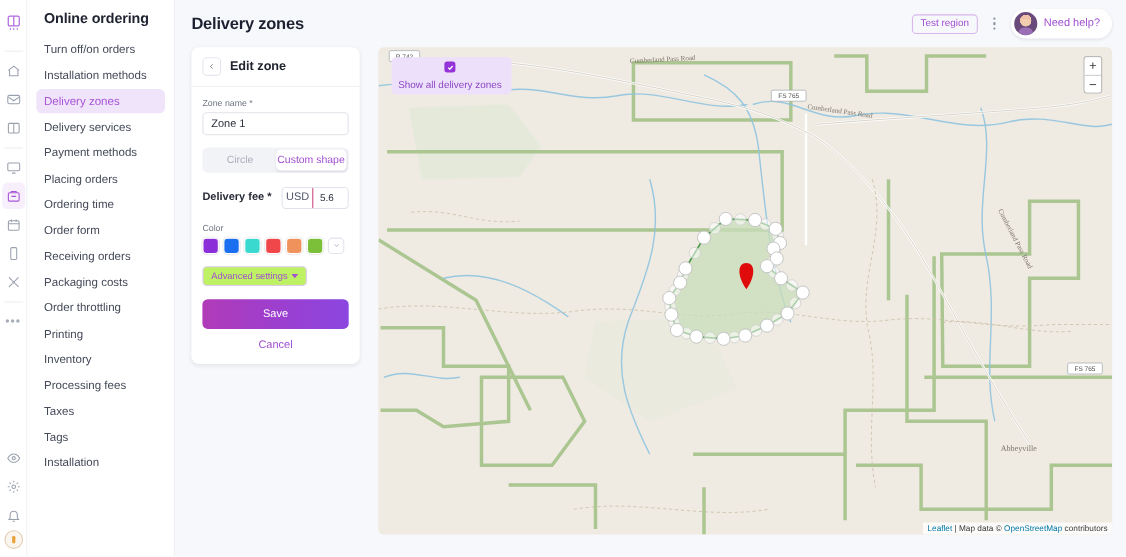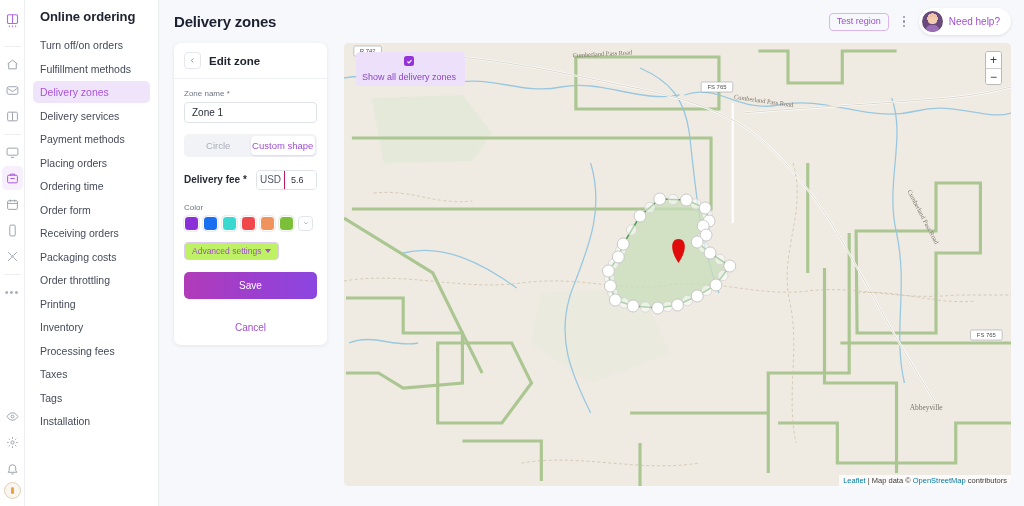--- a/index.html
+++ b/index.html
@@ -149,21 +149,21 @@
     font-size: 8.5px; color: #a04fd0; cursor: pointer; background: #bef264; line-height:1;
   }
   .adv-btn .caret { width:0; height:0; border-left:3px solid transparent; border-right:3px solid transparent; border-top:4px solid #a04fd0; }
   .save-btn {
     display: block; width: 100%; height: 27px; margin-top: 12px; border: none;
     border-radius: 5px; color: #fff; font-size: 10px; cursor: pointer;
     background: linear-gradient(90deg, #b13bb8 0%, #9b3fd0 55%, #8b46e0 100%);
     font-family: "Liberation Sans", sans-serif;
   }
   .cancel-btn {
-    display: block; width: 100%; margin-top: 23px; background: none; border: none;
+    display: block; width: 100%; margin-top: 9px; background: none; border: none;
     color: #a04fd0; font-size: 10px; cursor: pointer;
     font-family: "Liberation Sans", sans-serif;
   }
 
   
   .map {
     flex: 1 1 auto; position: relative; border-radius: 5px; overflow: hidden;
     background: #efebe3; height: 443px;
   }
   .map-svg { position: absolute; inset: 0; width: 100%; height: 100%; }
@@ -288,21 +288,21 @@
     </div>
     <div class="rail-avatar">
         <i></i>
       </div>
   </div>
 
   <div class="nav">
     <div class="nav-title">Online ordering</div>
     <div id="nav-list">
         <div class="nav-item">Turn off/on orders</div>
-        <div class="nav-item">Fulfillment methods</div>
+        <div class="nav-item">Installation methods</div>
         <div class="nav-item active">Delivery zones</div>
         <div class="nav-item">Delivery services</div>
         <div class="nav-item">Payment methods</div>
         <div class="nav-item">Placing orders</div>
         <div class="nav-item">Ordering time</div>
         <div class="nav-item">Order form</div>
         <div class="nav-item">Receiving orders</div>
         <div class="nav-item">Packaging costs</div>
         <div class="nav-item">Order throttling</div>
         <div class="nav-item">Printing</div>

